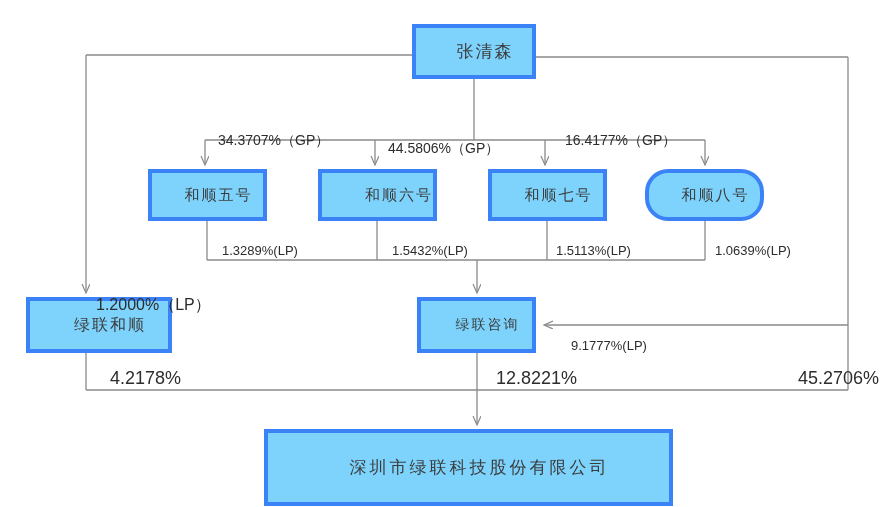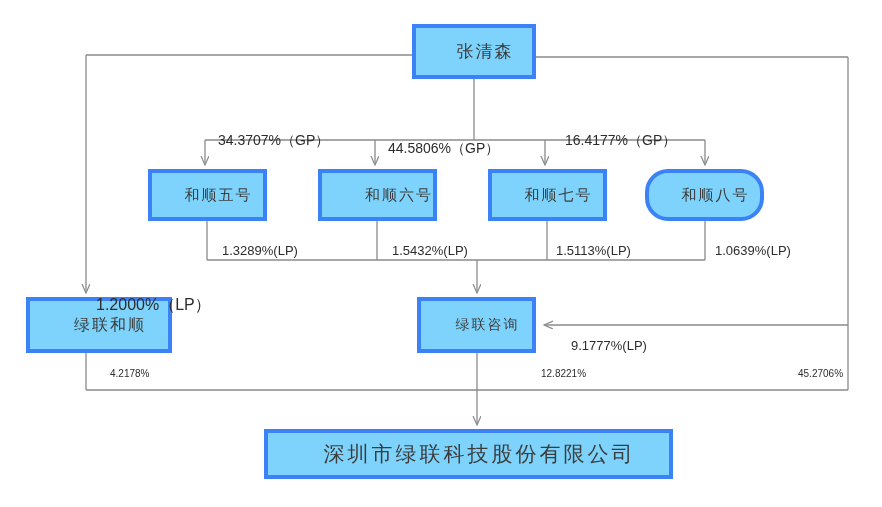--- a/index.html
+++ b/index.html
@@ -53,47 +53,47 @@
   .n-f4 { left: 645px; top: 169px; border-radius: 23px; }
   .n-heshun {
     left: 26px; top: 297px; width: 146px; height: 56px;
     font-size: 16px;
   }
   .n-zixun {
     left: 417px; top: 297px; width: 119px; height: 56px;
     font-size: 14px;
   }
   .n-company {
-    left: 264px; top: 429px; width: 409px; height: 50px;
-    font-size: 21px;
+    left: 264px; top: 429px; width: 409px; height: 77px;
+    font-size: 17px;
     letter-spacing: 3px;
   }
   .edge-label {
     position: absolute;
     white-space: nowrap;
     color: #2d2d2d;
     font-family: "Liberation Sans", "DejaVu Sans", sans-serif;
-    font-size: 10px;
+    font-size: 18px;
     z-index: 4;
     background: transparent;
   }
   .lbl-gp { font-size: 14px; }
   .lbl-lp { font-size: 13px; }
   .l-gp1 { left: 218px; top: 132px; }
   .l-gp2 { left: 388px; top: 140px; }
   .l-gp3 { left: 557px; top: 132px; margin-left: 8px; }
   .l-gp4 { left: 718px; top: 132px; }
   .l-lp1 { left: 222px; top: 243px; }
   .l-lp2 { left: 392px; top: 243px; }
   .l-lp3 { left: 556px; top: 243px; }
   .l-lp4 { left: 715px; top: 243px; }
   .l-lp-left { left: 96px; top: 271px; font-size: 16px; margin-top: 24px; }
   .l-lp-right { left: 571px; top: 318px; margin-top: 20px; }
   .l-pct-a { left: 110px; top: 368px; }
-  .l-pct-b { left: 496px; top: 368px; margin-left: 45px; }
+  .l-pct-b { left: 496px; top: 368px; }
   .l-pct-c { left: 798px; top: 368px; text-align: center; }
 </style>
 </head>
 <body>
 
 <div id="canvas">
 
   <svg id="wires" viewBox="0 0 882 507" xmlns="http://www.w3.org/2000/svg">
     <defs>
       <marker id="arrow" markerWidth="10" markerHeight="10" refX="8" refY="4" orient="auto" markerUnits="userSpaceOnUse">

